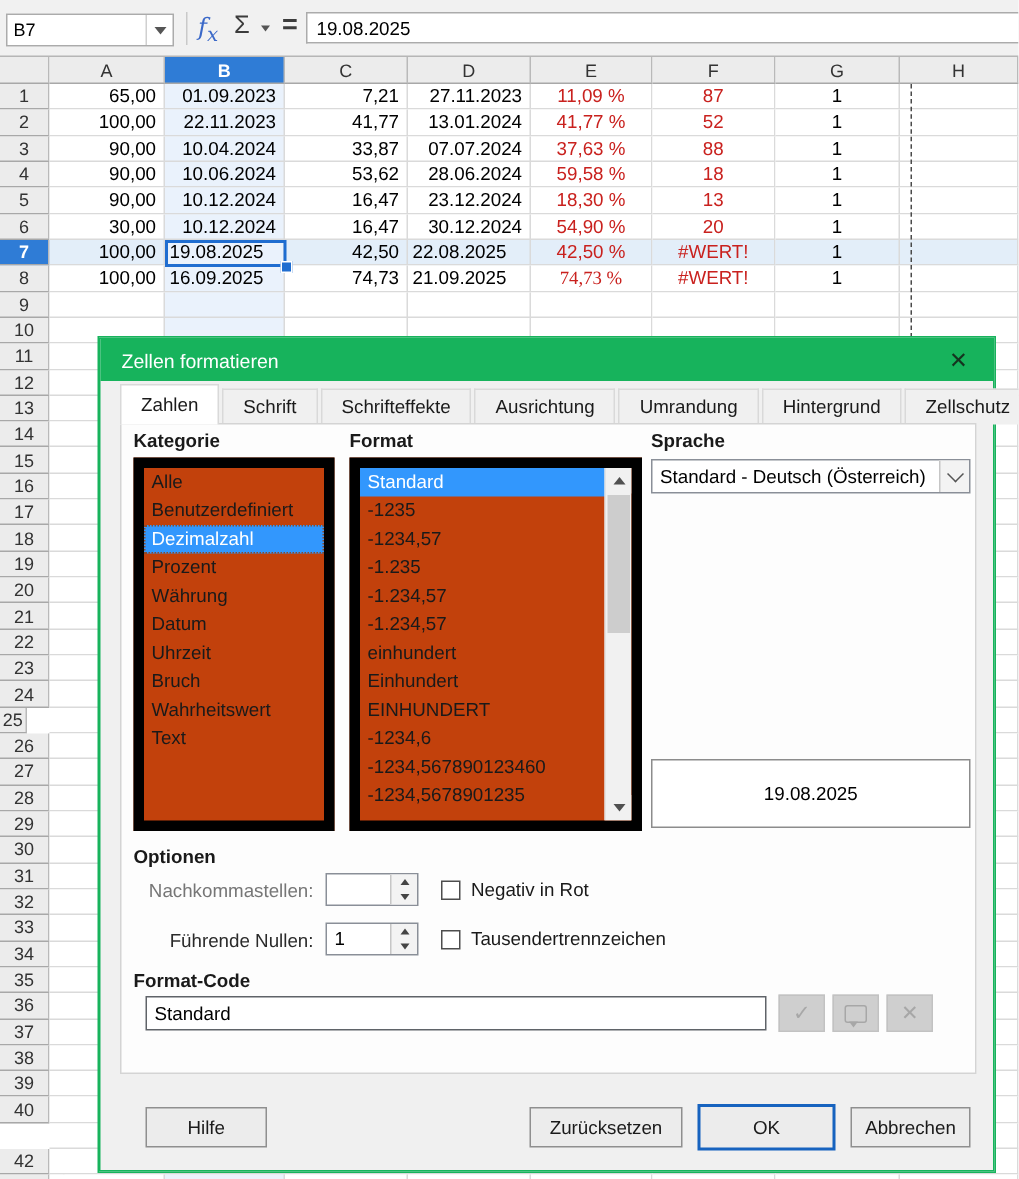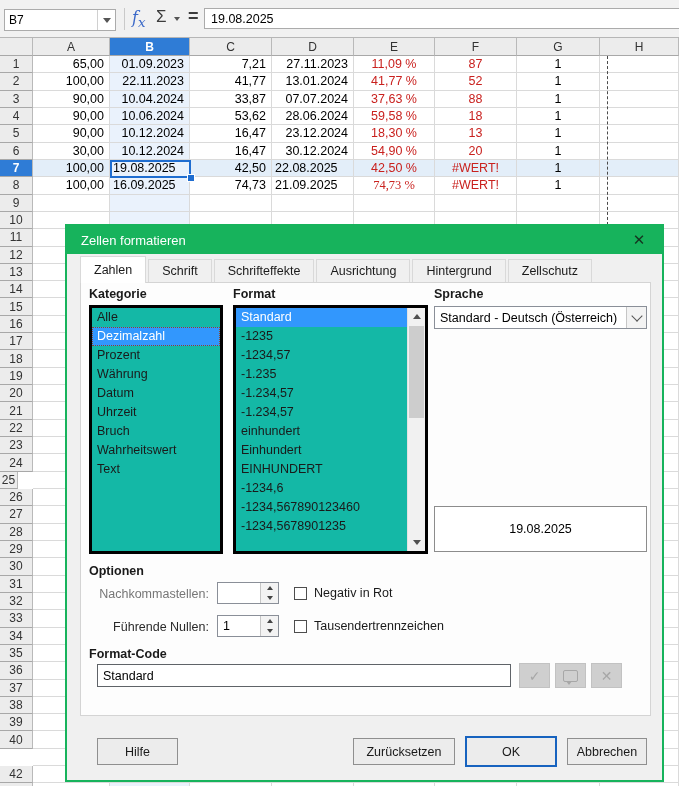--- a/index.html
+++ b/index.html
@@ -37,21 +37,21 @@
   
   #dialog{position:absolute;left:66px;top:225px;width:597px;height:556px;background:#f0f0f0;border:1px solid #17b35c;box-shadow:0 0 0 1px #17b35c;z-index:10;box-sizing:border-box;}
   #dlg-titlebar{position:absolute;left:0;top:0;right:0;height:28px;background:#17b35c;display:flex;align-items:center;}
   #dlg-title{color:#fff;font-size:13px;padding-left:14px;}
   #dlg-close{position:absolute;right:14px;top:5px;width:18px;height:18px;display:flex;align-items:center;justify-content:center;color:#15331f;font-size:15px;cursor:default;}
   #dlg-tabs{position:absolute;left:13px;top:33px;right:13px;height:24px;display:flex;align-items:flex-end;}
   .tab{padding:4px 13px 5px 13px;background:#f0f0f0;border:1px solid #d9d9d9;border-bottom:none;margin-right:2px;font-size:12.5px;color:#1a1a1a;position:relative;}
   .tab.active{background:#fff;padding-top:6px;padding-bottom:6px;z-index:2;border-color:#d9d9d9;}
   #tab-panel{position:absolute;left:13px;top:56px;width:571px;height:434px;background:#fdfdfd;border:1px solid #d4d4d4;box-sizing:border-box;}
   .grp-label{position:absolute;font-weight:bold;font-size:12.5px;color:#1a1a1a;}
-  .listbox{position:absolute;background:#14b8a6;border:3px solid #000000;box-sizing:border-box;overflow:hidden;}
+  .listbox{position:absolute;background:#c2410c;border:7px solid #000000;box-sizing:border-box;overflow:hidden;}
   .li{height:19px;line-height:19px;padding-left:5px;font-size:12.5px;color:#1a1a1a;white-space:nowrap;}
   .li.selected{background:#3297fd;color:#fff;}
   .li.selected.focused{outline:1px dotted #8a4a2b;outline-offset:-1px;}
   
   .vscroll{position:absolute;right:0;top:0;bottom:0;width:17px;background:#f1f1f1;border-left:1px solid #e3e3e3;}
   .sb-btn{position:absolute;left:0;width:17px;height:17px;display:flex;align-items:center;justify-content:center;background:#f1f1f1;}
   .sb-up{top:0;} .sb-down{bottom:0;}
   .tri-up-s{width:0;height:0;border-left:4px solid transparent;border-right:4px solid transparent;border-bottom:5px solid #505050;}
   .tri-down-s{width:0;height:0;border-left:4px solid transparent;border-right:4px solid transparent;border-top:5px solid #505050;}
   .sb-thumb{position:absolute;left:1px;width:15px;background:#cdcdcd;}
@@ -507,28 +507,30 @@
   <div id="dlg-titlebar">
     <span id="dlg-title">Zellen formatieren</span>
     <span id="dlg-close">✕</span>
   </div>
 
   <div id="dlg-tabs">
       <div class="tab active">Zahlen</div>
       <div class="tab">Schrift</div>
       <div class="tab">Schrifteffekte</div>
       <div class="tab">Ausrichtung</div>
+      <div class="tab">Umrandung</div>
       <div class="tab">Hintergrund</div>
       <div class="tab">Zellschutz</div>
     </div>
   <div id="tab-panel"></div>
 
   <span class="grp-label" style="left:22px;top:61px;">Kategorie</span>
   <div class="listbox" id="category-list" style="left:22px;top:79px;width:134px;height:249px;">
       <div class="li">Alle</div>
+      <div class="li">Benutzerdefiniert</div>
       <div class="li selected focused">Dezimalzahl</div>
       <div class="li">Prozent</div>
       <div class="li">Währung</div>
       <div class="li">Datum</div>
       <div class="li">Uhrzeit</div>
       <div class="li">Bruch</div>
       <div class="li">Wahrheitswert</div>
       <div class="li">Text</div>
     </div>
 

